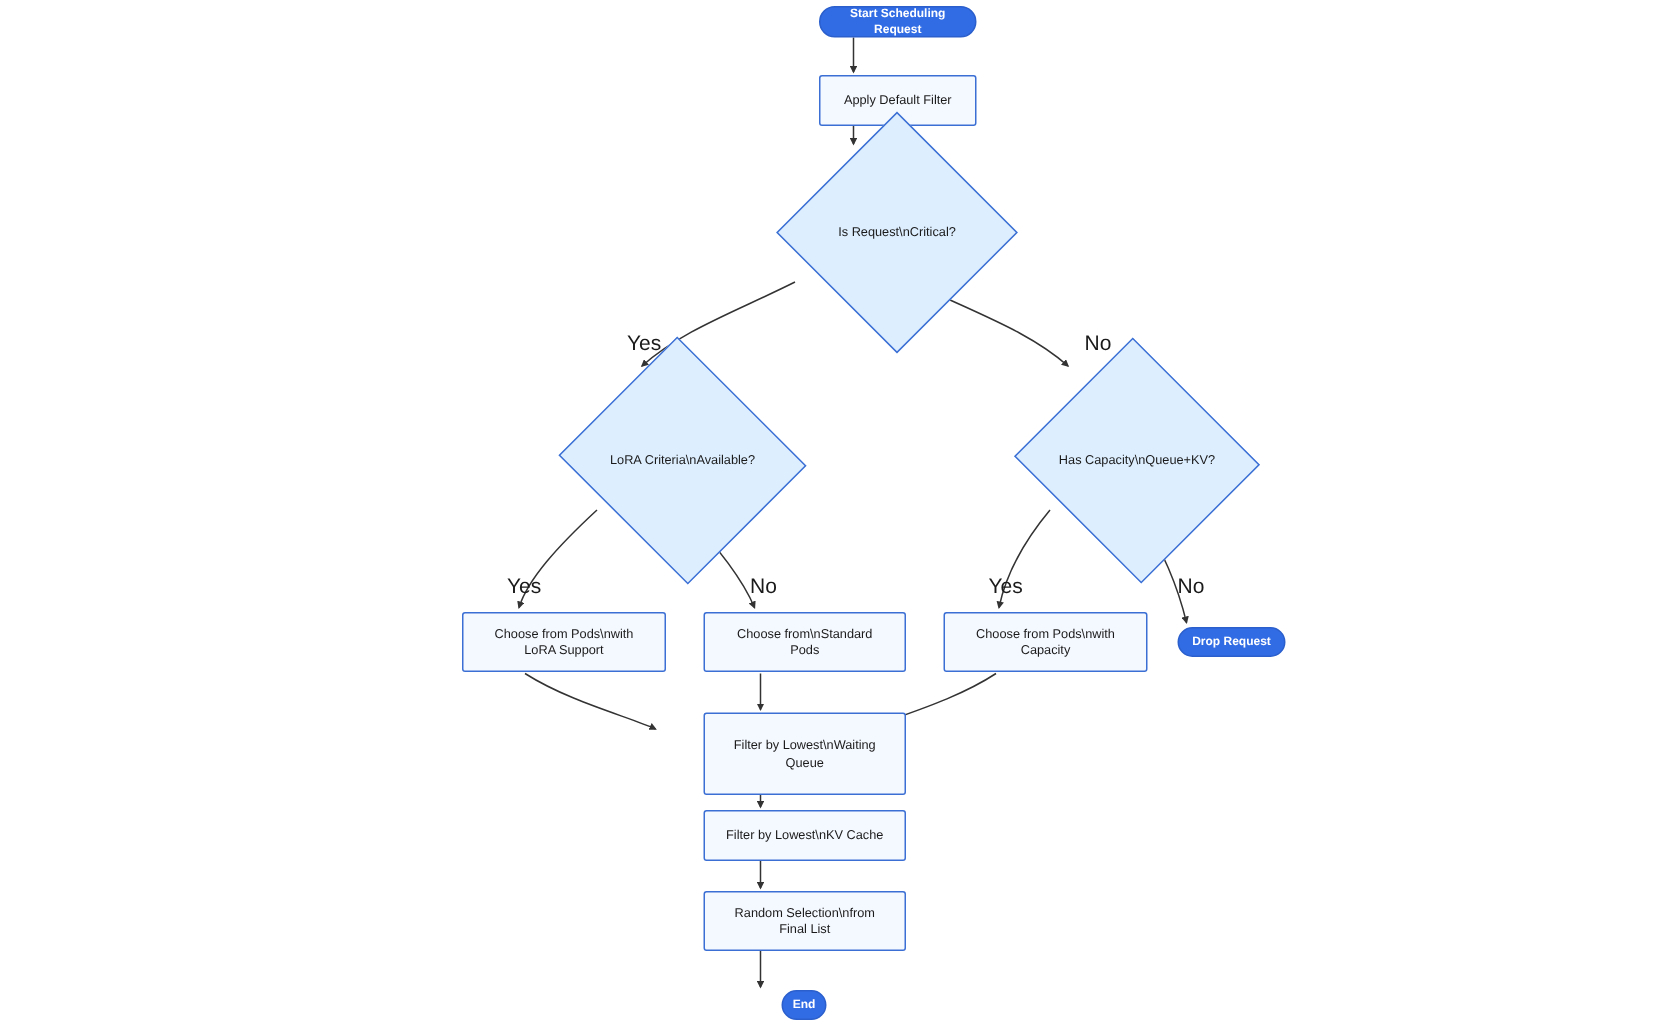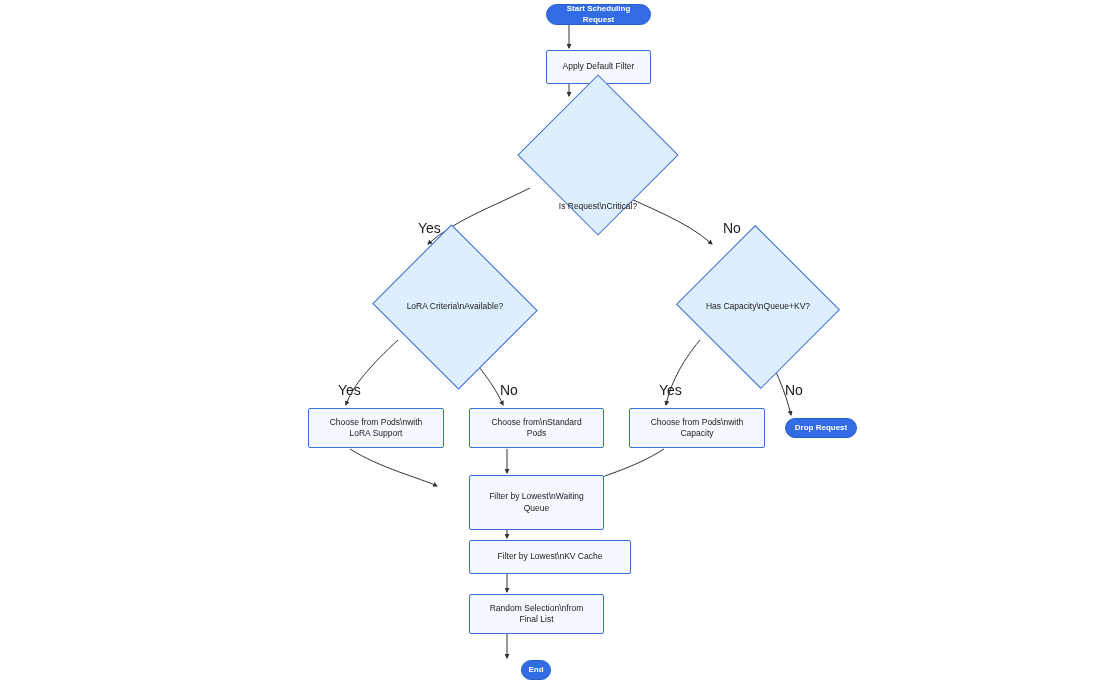--- a/index.html
+++ b/index.html
@@ -131,21 +131,21 @@
   </svg>
 
   <div class="node terminator" style="left:517px; top:4px; width:105px; height:21px;">
     <span class="node-text">Start Scheduling Request</span>
   </div>
 
   <div class="node process" style="left:517px; top:50px; width:105px; height:28px;">
     <span class="node-text">Apply Default Filter</span>
   </div>
 
-  <div class="node decision" style="left:512px; top:98px; width:114px; height:114px;align-items:flex-end;">
+  <div class="node decision" style="left:512px; top:98px; width:114px; height:114px;">
     <span class="diamond-shape"></span>
     <span class="diamond-label">Is Request\nCritical?</span>
   </div>
 
   <div class="node decision" style="left:365px; top:251px; width:122px; height:112px;">
     <span class="diamond-shape"></span>
     <span class="diamond-label">LoRA Criteria\nAvailable?</span>
   </div>
 
   <div class="node decision" style="left:669px; top:251px; width:120px; height:112px;">
@@ -170,21 +170,21 @@
 
   <div class="node terminator" style="left:756px; top:418px; width:72px; height:20px;">
     <span class="node-text">Drop Request</span>
   </div>
 
   <div class="node process" style="left:440px; top:475px; width:135px; height:55px;">
     <span class="node-text">Filter by Lowest\nWaiting
 Queue</span>
   </div>
 
-  <div class="node process" style="left:440px; top:540px; width:162px; height:28px;">
+  <div class="node process" style="left:440px; top:540px; width:135px; height:28px;">
     <span class="node-text">Filter by Lowest\nKV Cache</span>
   </div>
 
   <div class="node process" style="left:440px; top:594px; width:135px; height:40px;">
     <span class="node-text">Random Selection\nfrom
 Final List</span>
   </div>
 
   <div class="node terminator" style="left:492px; top:660px; width:30px; height:20px;">
     <span class="node-text">End</span>

